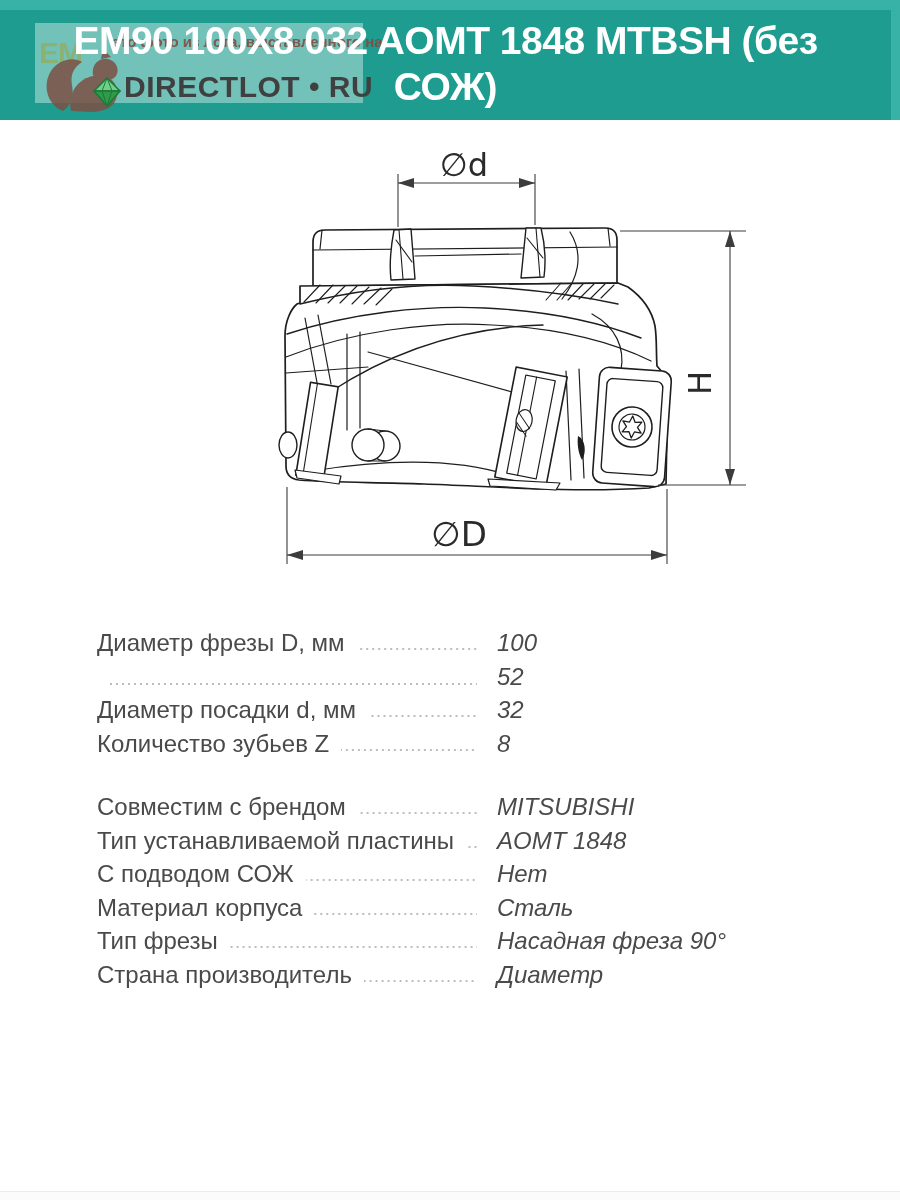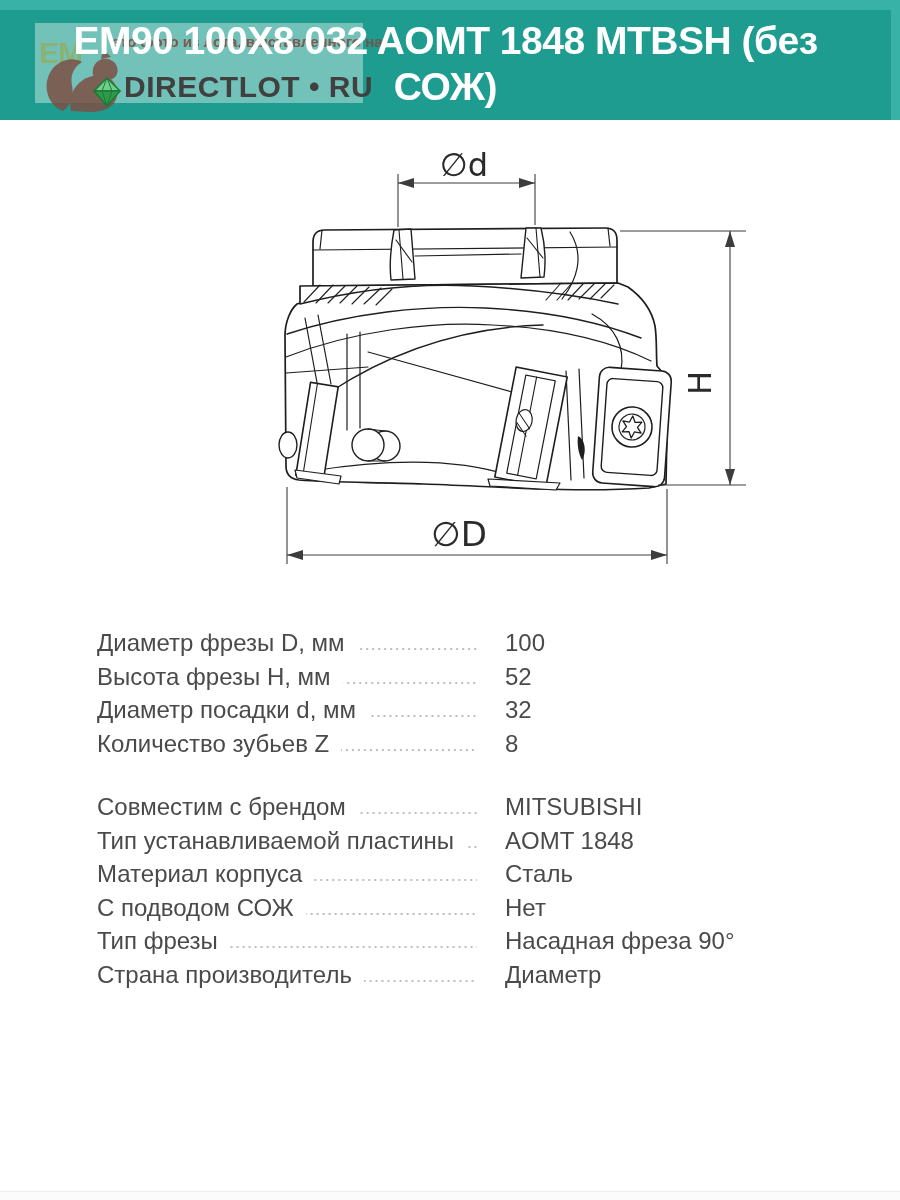--- a/index.html
+++ b/index.html
@@ -29,21 +29,21 @@
   
   .specs{position:absolute;left:97px;top:629px;width:710px;color:#4a4a4a;font-size:24px;}
   .spec-group{display:block;}
   .spec-group.second{margin-top:30px;}
   .spec-row{display:flex;align-items:baseline;height:33.5px;}
   .spec-left{width:390px;display:flex;align-items:center;}
   .spec-label{white-space:nowrap;}
   .spec-dots{flex:1;height:3px;align-self:flex-end;margin:0 10px 7px 12px;
              background-image:repeating-linear-gradient(90deg,#bdbdbd 0 2px,transparent 2px 6px);
              background-size:6px 2px;background-repeat:repeat-x;background-position:bottom;}
-  .spec-value{margin-left:18px;white-space:nowrap;}
+  .spec-value{margin-left:10px;white-space:nowrap;font-style:italic;}
 
   .bottom-strip{position:absolute;left:0;top:1191px;width:900px;height:9px;
                 background:#fbfbfb;border-top:1px solid #ececec;}
 </style>
 </head>
 <body>
 
 <div class="page">
 
   <div>
@@ -166,21 +166,20 @@
     <div class="spec-group">
       <div class="spec-row">
         <div class="spec-left">
             <span class="spec-label">Диаметр фрезы D, мм</span>
             <span class="spec-dots"></span>
           </div>
         <span class="spec-value">100</span>
       </div>
       <div class="spec-row">
         <div class="spec-left">
-            <span class="spec-label">Высота фрезы H, мм</span>
             <span class="spec-dots"></span>
           </div>
         <span class="spec-value">52</span>
       </div>
       <div class="spec-row">
         <div class="spec-left">
             <span class="spec-label">Диаметр посадки d, мм</span>
             <span class="spec-dots"></span>
           </div>
         <span class="spec-value">32</span>
@@ -204,31 +203,31 @@
       </div>
       <div class="spec-row">
         <div class="spec-left">
             <span class="spec-label">Тип устанавливаемой пластины</span>
             <span class="spec-dots"></span>
           </div>
         <span class="spec-value">AOMT 1848</span>
       </div>
       <div class="spec-row">
         <div class="spec-left">
+            <span class="spec-label">С подводом СОЖ</span>
+            <span class="spec-dots"></span>
+          </div>
+        <span class="spec-value">Нет</span>
+      </div>
+      <div class="spec-row">
+        <div class="spec-left">
             <span class="spec-label">Материал корпуса</span>
             <span class="spec-dots"></span>
           </div>
         <span class="spec-value">Сталь</span>
-      </div>
-      <div class="spec-row">
-        <div class="spec-left">
-            <span class="spec-label">С подводом СОЖ</span>
-            <span class="spec-dots"></span>
-          </div>
-        <span class="spec-value">Нет</span>
       </div>
       <div class="spec-row">
         <div class="spec-left">
             <span class="spec-label">Тип фрезы</span>
             <span class="spec-dots"></span>
           </div>
         <span class="spec-value">Насадная фреза 90°</span>
       </div>
       <div class="spec-row">
         <div class="spec-left">

